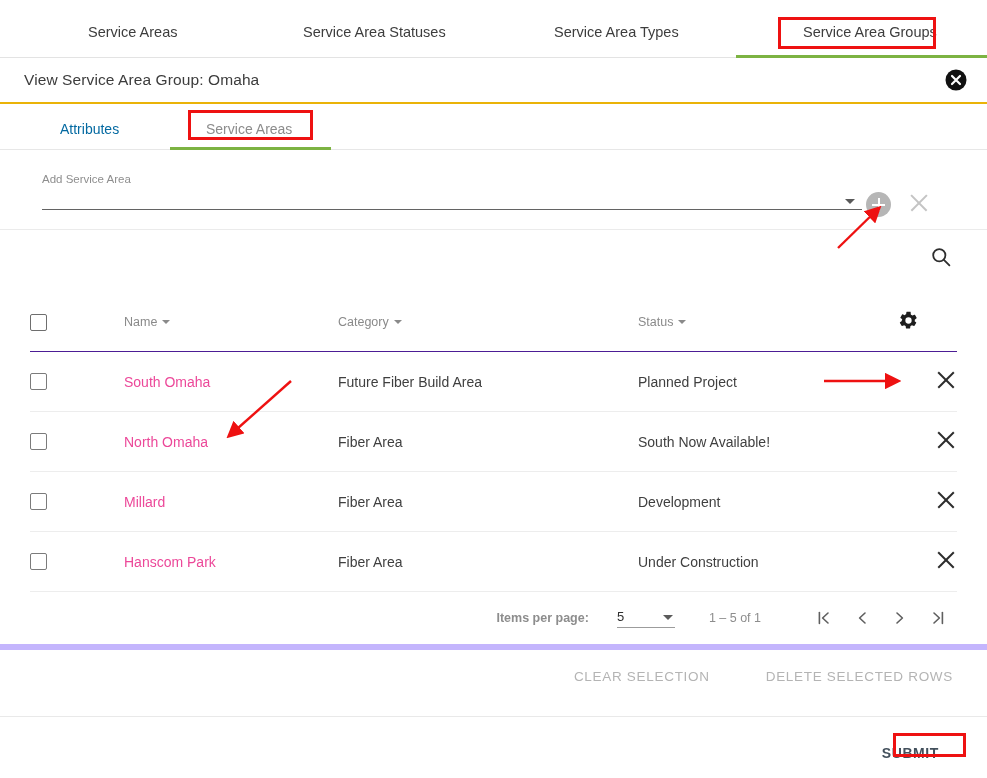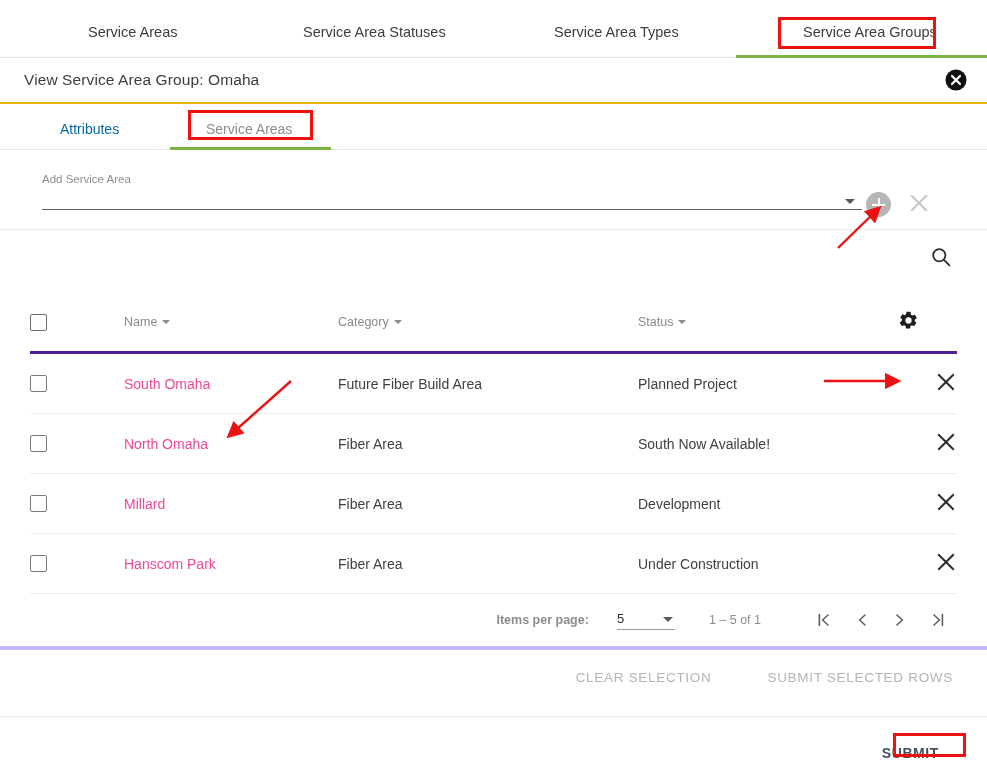--- a/index.html
+++ b/index.html
@@ -186,21 +186,21 @@
     width: 927px;
     border-collapse: collapse;
     table-layout: fixed;
   }
   table.grid th {
     text-align: left;
     font-weight: normal;
     font-size: 12.5px;
     color: #8a8a8a;
     padding: 18px 0 17px 0;
-    border-bottom: 3px solid #4c1d95;
+    border-bottom: 1px solid #4c1d95;
     vertical-align: middle;
   }
   table.grid td {
     font-size: 14px;
     color: #3f3f3f;
     padding: 17px 0 17px 0;
     border-bottom: 1px solid #ededed;
     vertical-align: middle;
   }
   .col-check { width: 94px; }
@@ -288,21 +288,21 @@
     color: #5f5f5f;
     cursor: pointer;
     font-size: 17px;
     line-height: 1;
     user-select: none;
   }
   .pg-btn svg { display: block; margin: 0 auto; }
 
   
   .bulk-row {
-    border-top: 4px solid #c4b5fd;
+    border-top: 6px solid #c4b5fd;
     height: 58px;
     display: flex;
     align-items: center;
     justify-content: flex-end;
     padding-right: 34px;
   }
   .bulk-btn {
     font-size: 13.5px;
     color: #b4b4b4;
     letter-spacing: .7px;
@@ -481,21 +481,21 @@
   <span class="pg-btn">
     <svg width="18" height="18" viewBox="0 0 18 18">
         <path d="M5 4 L10.4 9 L5 14" fill="none" stroke="#5f5f5f" stroke-width="1.6" stroke-linecap="round" stroke-linejoin="round"></path>
         <path d="M13.4 3.6v10.8" stroke="#5f5f5f" stroke-width="1.6" stroke-linecap="round"></path>
       </svg>
   </span>
 </div>
 
 <div class="bulk-row">
   <span class="bulk-btn">CLEAR SELECTION</span>
-  <span class="bulk-btn">SUBMIT SELECTED ROWS</span>
+  <span class="bulk-btn">DELETE SELECTED ROWS</span>
 </div>
 
 <div class="footer">
   <button class="submit-btn">SUBMIT</button>
 </div>
 <div class="annot-box" style="left:893px; top:733px; width:73px; height:24px;"></div>
 
 <svg class="arrows" viewBox="0 0 987 778">
   <defs>
     <marker id="ah" markerWidth="7" markerHeight="7" refX="5.6" refY="3.5" orient="auto">

